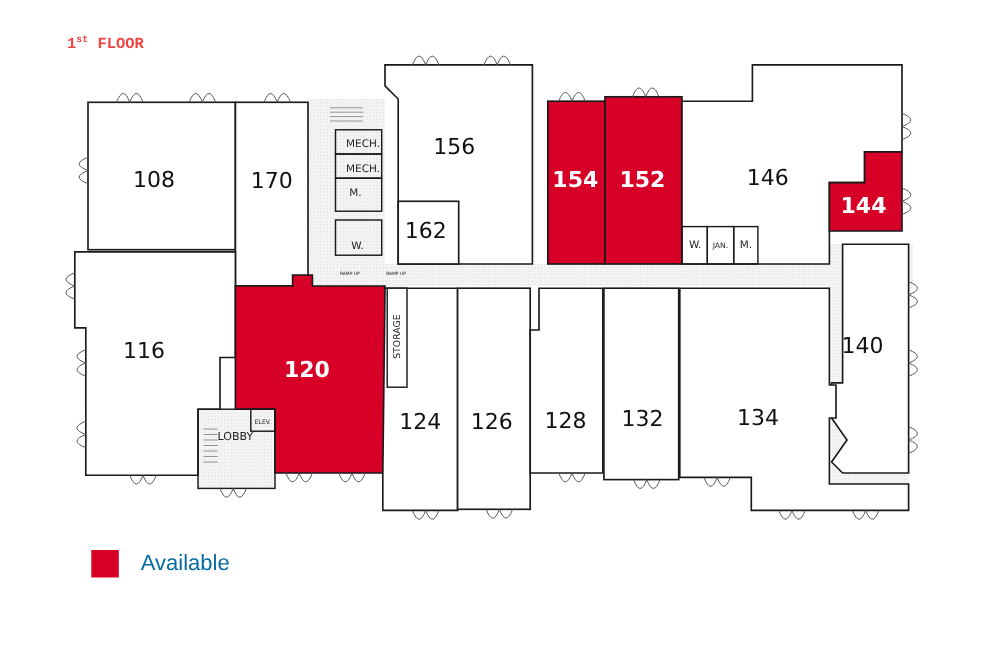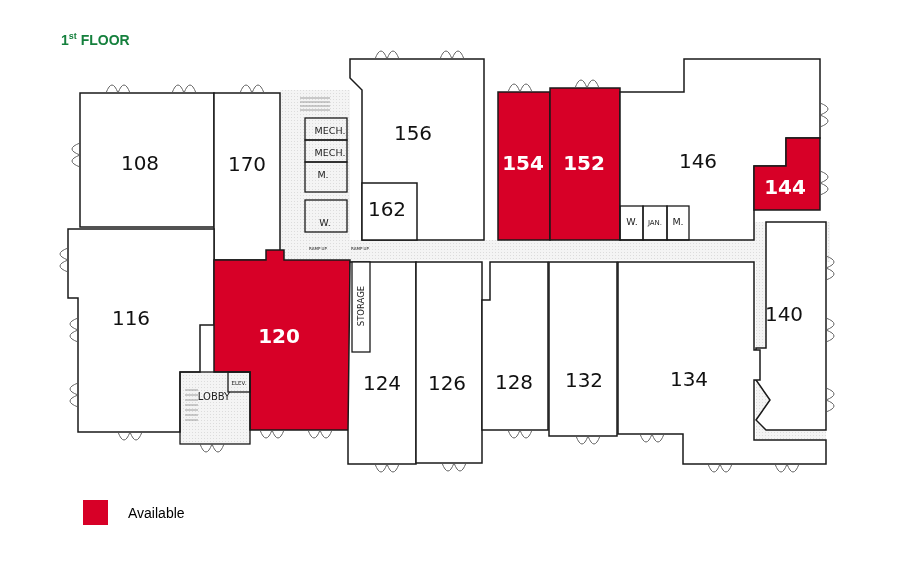--- a/index.html
+++ b/index.html
@@ -1,22 +1,22 @@
 <!DOCTYPE html>
 <html><head>
 <meta charset="utf-8">
 <style>
   html, body { margin:0; padding:0; background:#ffffff; }
   body { width:915px; height:588px; position:relative; overflow:hidden; font-family:"Liberation Sans", sans-serif; }
-  #page-title { position:absolute; left:61px; top:31px; font-family:Liberation Sans, sans-serif; font-weight:bold; font-size:14px; color:#15803d; }
+  #page-title { position:absolute; left:61px; top:31px; font-family:Liberation Mono, monospace; font-weight:bold; font-size:14px; color:#ef4444; }
   #page-title sup { font-size:9px; }
   #plan { position:absolute; left:0; top:0; }
   .legend { position:absolute; left:83px; top:500px; display:flex; align-items:center; }
   .legend-swatch { width:25px; height:25px; }
-  .legend-label { margin-left:20px; font-size:14px; color:#000000; }
+  .legend-label { margin-left:20px; font-size:20px; color:#0369a1; }
 </style>
 </head>
 <body>
 
 <div id="page-title"><span>1</span><sup>st</sup> <span>FLOOR</span></div>
 
 <svg id="plan" width="915" height="588" viewBox="0 0 915 588">
   <defs>
     <pattern id="dots" width="3" height="3" patternUnits="userSpaceOnUse">
       <rect width="3" height="3" fill="#f4f4f4"></rect>

